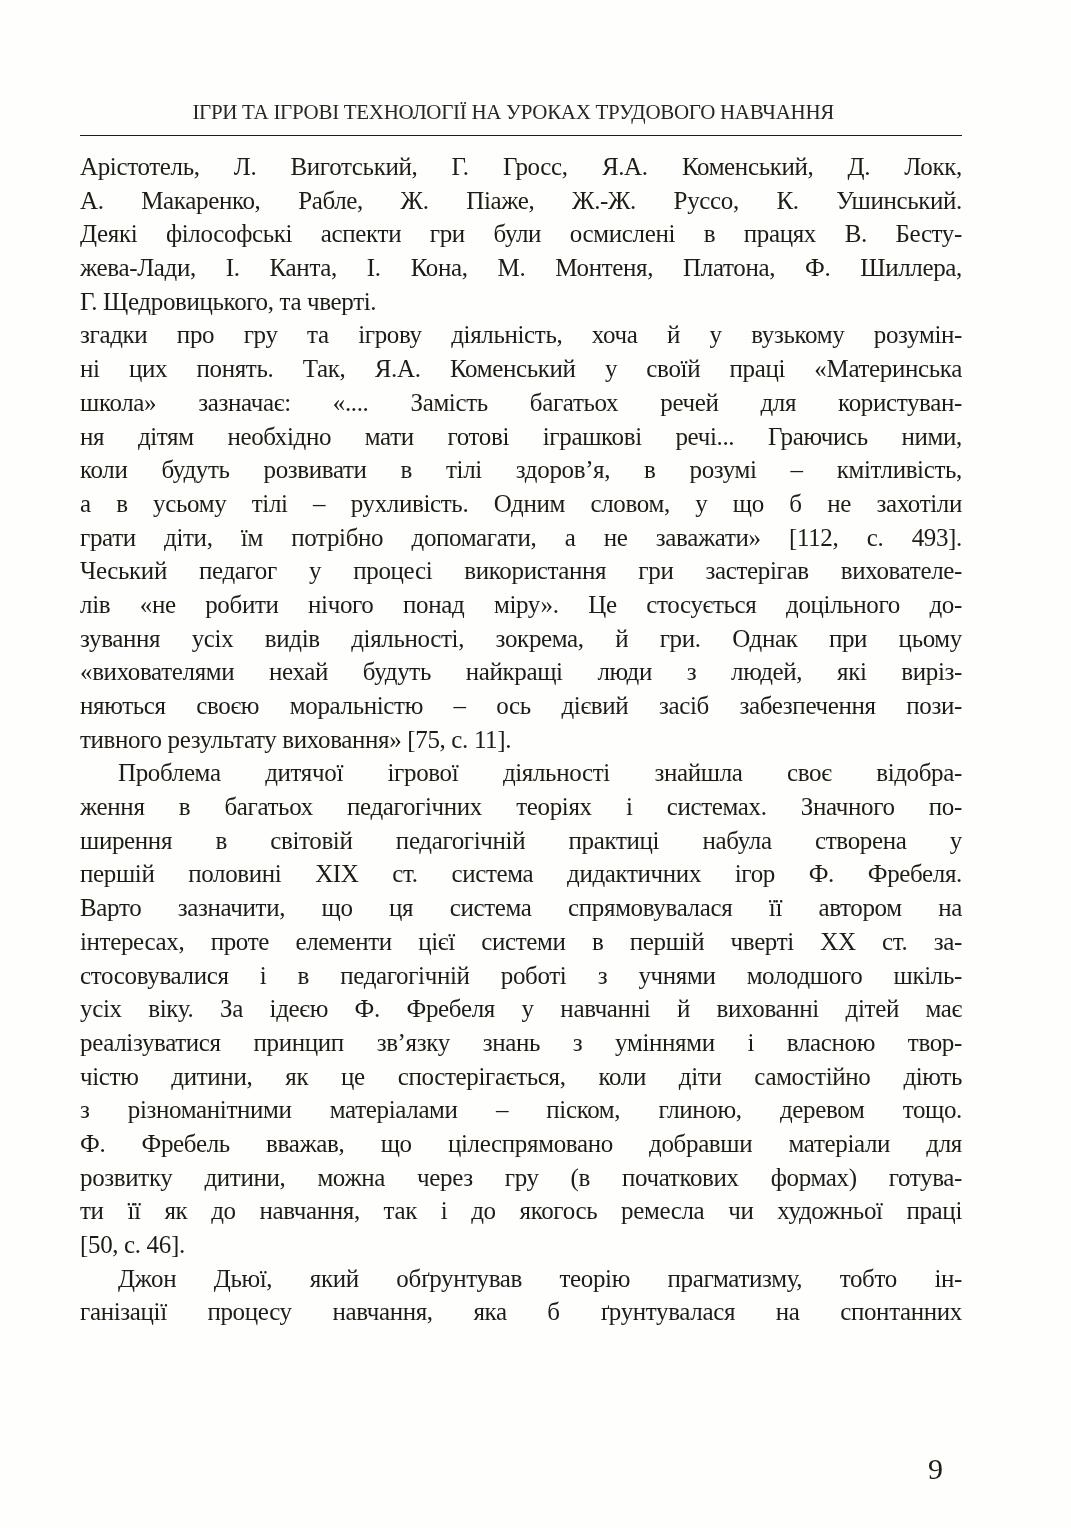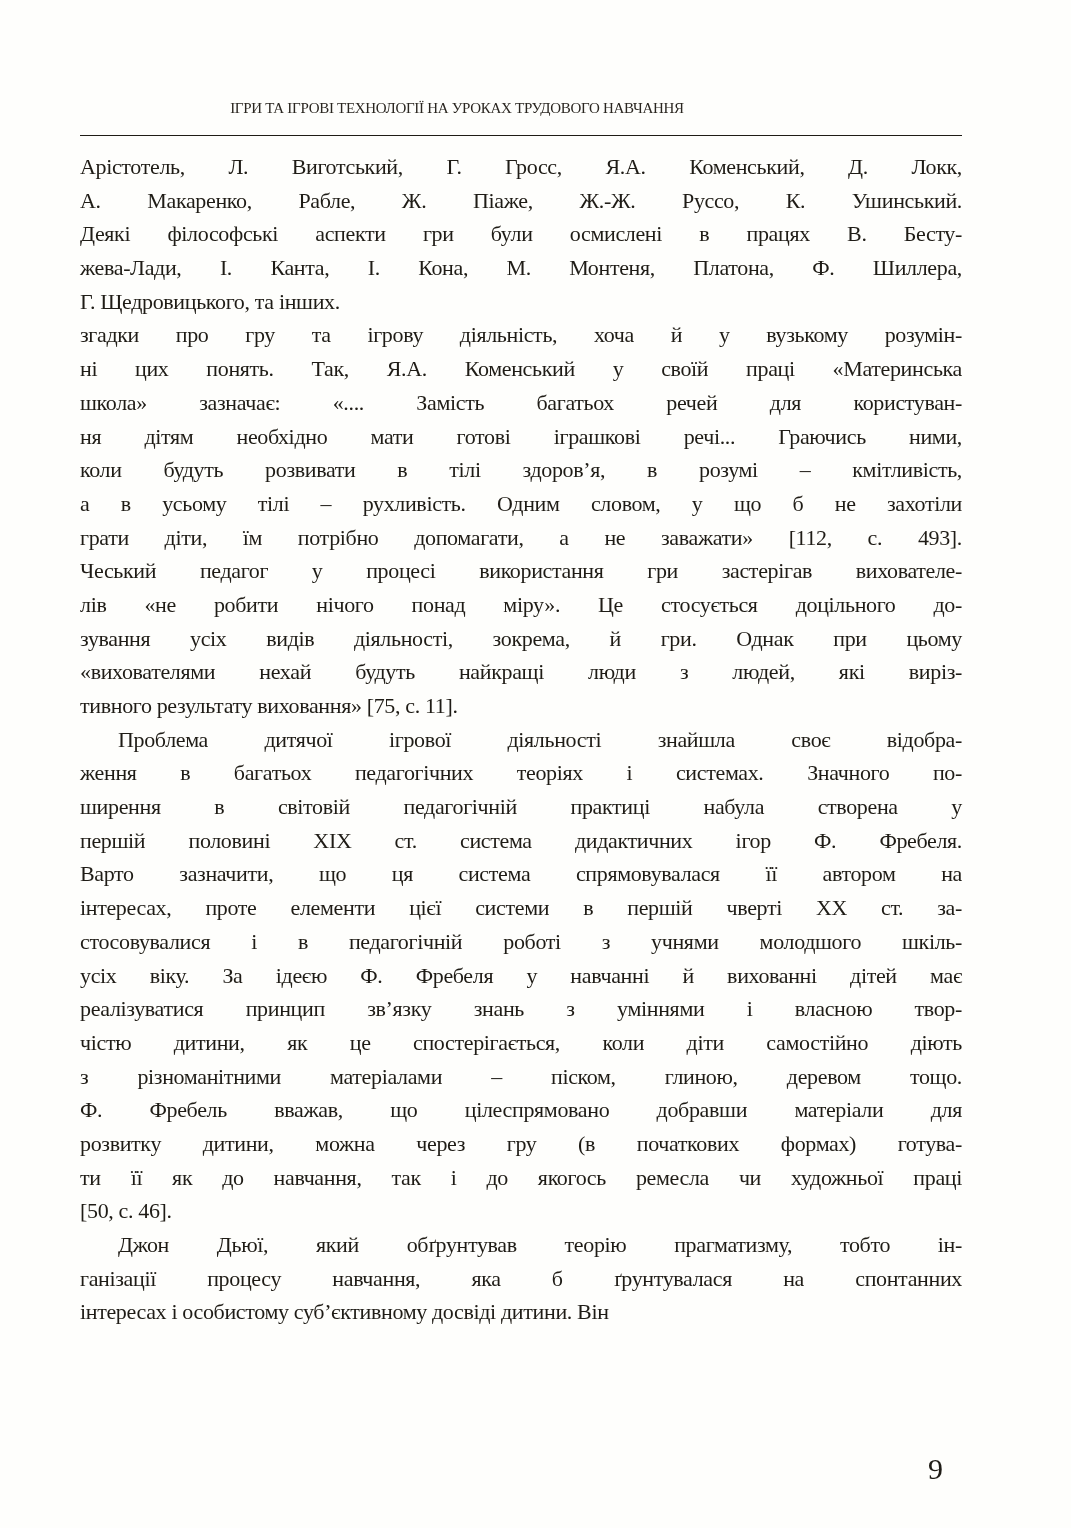--- a/index.html
+++ b/index.html
@@ -3,34 +3,34 @@
 <meta charset="utf-8">
 <style>
   html, body { margin: 0; padding: 0; }
   body {
     width: 1071px; height: 1528px; background: #fefefc; position: relative;
     overflow: hidden; color: #1f1c16;
     font-family: "Liberation Serif", "DejaVu Serif", serif;
   }
   .running-head {
     position: absolute; left: 80px; width: 882px; top: 100px;
-    text-align: center; padding-right: 128px; box-sizing: border-box;
-    font-size: 15px; letter-spacing: -0.3px; color: #2a2620;
+    text-align: right; padding-right: 128px; box-sizing: border-box;
+    font-size: 21px; letter-spacing: -0.3px; color: #2a2620;
     white-space: nowrap;
   }
   .head-rule {
     position: absolute; left: 80px; width: 882px; top: 135px;
     height: 0; border-top: 1.5px solid #1f1c16;
   }
   .body-text {
     position: absolute; left: 80px; width: 882px; top: 150px;
   }
   .line {
     display: block; height: 33.7px; line-height: 33.7px;
-    font-size: 22px; white-space: nowrap;
+    font-size: 25px; white-space: nowrap;
     text-align: justify; text-align-last: justify;
     letter-spacing: -0.35px;
   }
   .line.last { text-align-last: left; }
   .line.indent { padding-left: 38px; }
   .page-number {
     position: absolute; left: 928px; top: 1452px;
     font-size: 30px; color: #1f1c16;
   }
 </style>
@@ -39,34 +39,35 @@
 
 <div class="running-head">ІГРИ ТА ІГРОВІ ТЕХНОЛОГІЇ НА УРОКАХ ТРУДОВОГО НАВЧАННЯ</div>
 <div class="head-rule"></div>
 
 <div class="body-text" id="body-text">
     <div>
       <span class="line">Арістотель, Л. Виготський, Г. Гросс, Я.А. Коменський, Д. Локк,</span>
       <span class="line">А. Макаренко, Рабле, Ж. Піаже, Ж.-Ж. Руссо, К. Ушинський.</span>
       <span class="line">Деякі філософські аспекти гри були осмислені в працях В. Бесту-</span>
       <span class="line">жева-Лади, І. Канта, І. Кона, М. Монтеня, Платона, Ф. Шиллера,</span>
-      <span class="line last">Г. Щедровицького, та інших.</span>
+      <span class="line last">Г. Щедровицького, та чверті.</span>
     </div>
     <div>
       <span class="line">згадки про гру та ігрову діяльність, хоча й у вузькому розумін-</span>
       <span class="line">ні цих понять. Так, Я.А. Коменський у своїй праці «Материнська</span>
       <span class="line">школа» зазначає: «.... Замість багатьох речей для користуван-</span>
       <span class="line">ня дітям необхідно мати готові іграшкові речі... Граючись ними,</span>
       <span class="line">коли будуть розвивати в тілі здоров’я, в розумі – кмітливість,</span>
       <span class="line">а в усьому тілі – рухливість. Одним словом, у що б не захотіли</span>
       <span class="line">грати діти, їм потрібно допомагати, а не заважати» [112, с. 493].</span>
       <span class="line">Чеський педагог у процесі використання гри застерігав вихователе-</span>
       <span class="line">лів «не робити нічого понад міру». Це стосується доцільного до-</span>
       <span class="line">зування усіх видів діяльності, зокрема, й гри. Однак при цьому</span>
       <span class="line">«вихователями нехай будуть найкращі люди з людей, які виріз-</span>
+      <span class="line">няються своєю моральністю – ось дієвий засіб забезпечення пози-</span>
       <span class="line last">тивного результату виховання» [75, с. 11].</span>
     </div>
     <div>
       <span class="line indent">Проблема дитячої ігрової діяльності знайшла своє відобра-</span>
       <span class="line">ження в багатьох педагогічних теоріях і системах. Значного по-</span>
       <span class="line">ширення в світовій педагогічній практиці набула створена у</span>
       <span class="line">першій половині XIX ст. система дидактичних ігор Ф. Фребеля.</span>
       <span class="line">Варто зазначити, що ця система спрямовувалася її автором на</span>
       <span class="line">інтересах, проте елементи цієї системи в першій чверті XX ст. за-</span>
       <span class="line">стосовувалися і в педагогічній роботі з учнями молодшого шкіль-</span>
@@ -75,17 +76,16 @@
       <span class="line">чістю дитини, як це спостерігається, коли діти самостійно діють</span>
       <span class="line">з різноманітними матеріалами – піском, глиною, деревом тощо.</span>
       <span class="line">Ф. Фребель вважав, що цілеспрямовано добравши матеріали для</span>
       <span class="line">розвитку дитини, можна через гру (в початкових формах) готува-</span>
       <span class="line">ти її як до навчання, так і до якогось ремесла чи художньої праці</span>
       <span class="line last">[50, с. 46].</span>
     </div>
     <div>
       <span class="line indent">Джон Дьюї, який обґрунтував теорію прагматизму, тобто ін-</span>
       <span class="line">ганізації процесу навчання, яка б ґрунтувалася на спонтанних</span>
-      <span class="line last">інтересах і особистому суб’єктивному досвіді дитини. Він</span>
     </div>
   </div>
 
 <div class="page-number">9</div>
 
 </body></html>

